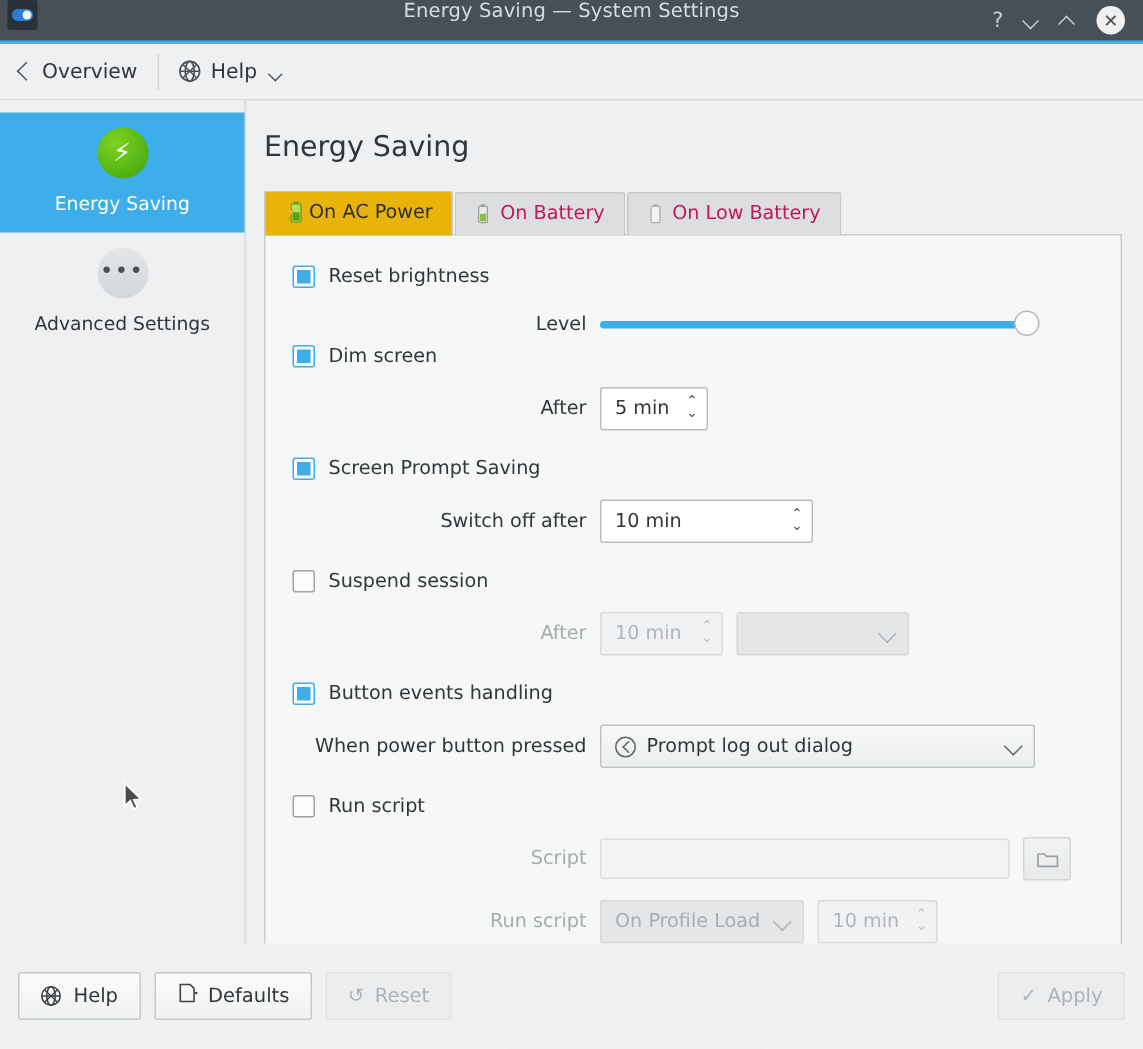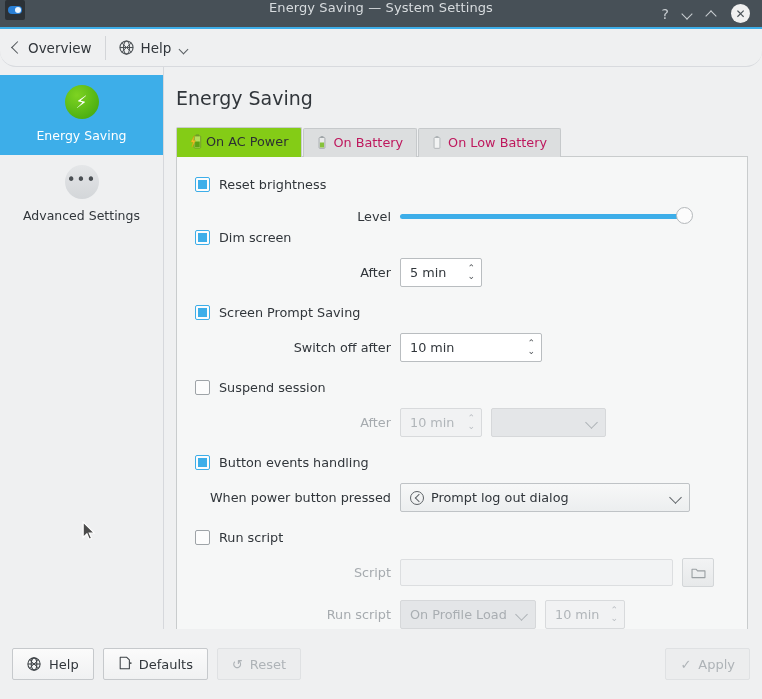--- a/index.html
+++ b/index.html
@@ -61,21 +61,20 @@
     border-right:1.6px solid #c9ced2; border-bottom:1.6px solid #c9ced2;
   }
   .chev-d:before { transform: rotate(45deg); }
   .chev-u:before { transform: rotate(-135deg); top:3px; }
 
   
   .toolbar {
     height: 38px; background:#eff0f1;
     display:flex; align-items:center;
     border-bottom:1px solid #d8dade;
-    border-radius:16px;
   }
   .tb-item {
     display:flex; align-items:center; gap:7px;
     padding: 4px 10px; font-size:13.5px; color:#31363b;
   }
   .back-chevron {
     width:11px; height:11px; position:relative; display:inline-block;
   }
   .back-chevron:before {
     content:""; position:absolute; left:3px; top:1px;
@@ -136,21 +135,21 @@
   .tab {
     display:flex; align-items:center; gap:7px;
     padding: 6px 13px 7px;
     font-size:12.8px; color:#be185d;
     background:#dcdedf;
     border:1px solid #c6c9cb; border-bottom:none;
     border-radius: 2px 2px 0 0;
     margin-right: 1px;
   }
   .tab.active {
-    background:#84cc16; color:#2c3033;
+    background:#eab308; color:#2c3033;
     border-color:#c9cccd;
     padding-bottom: 8px;
   }
   .batt { width:9px; height:15px; display:block; }
 
   .tabpanel {
     border:1px solid #c9cccd;
     background:#f6f7f7;
     margin-left: 4px;
     margin-top: -1px;
@@ -379,21 +378,21 @@
         </span>
       </div>
 
       <div class="chk-row" style="margin-top:4px;">
         <span class="chk on"></span>
         <span class="chk-label">Dim screen</span>
       </div>
 
       <div class="field-row">
         <span class="field-label" style="width:196px;">After</span>
-        <span class="spin" style="width:82px;">
+        <span class="spin" style="width:72px;">
           <span>5 min</span>
           <span class="spin-arrows">
               <span>⌃</span>
               <span>⌄</span>
             </span>
         </span>
       </div>
 
       <div class="chk-row" style="margin-top:18px;">
         <span class="chk on"></span>

